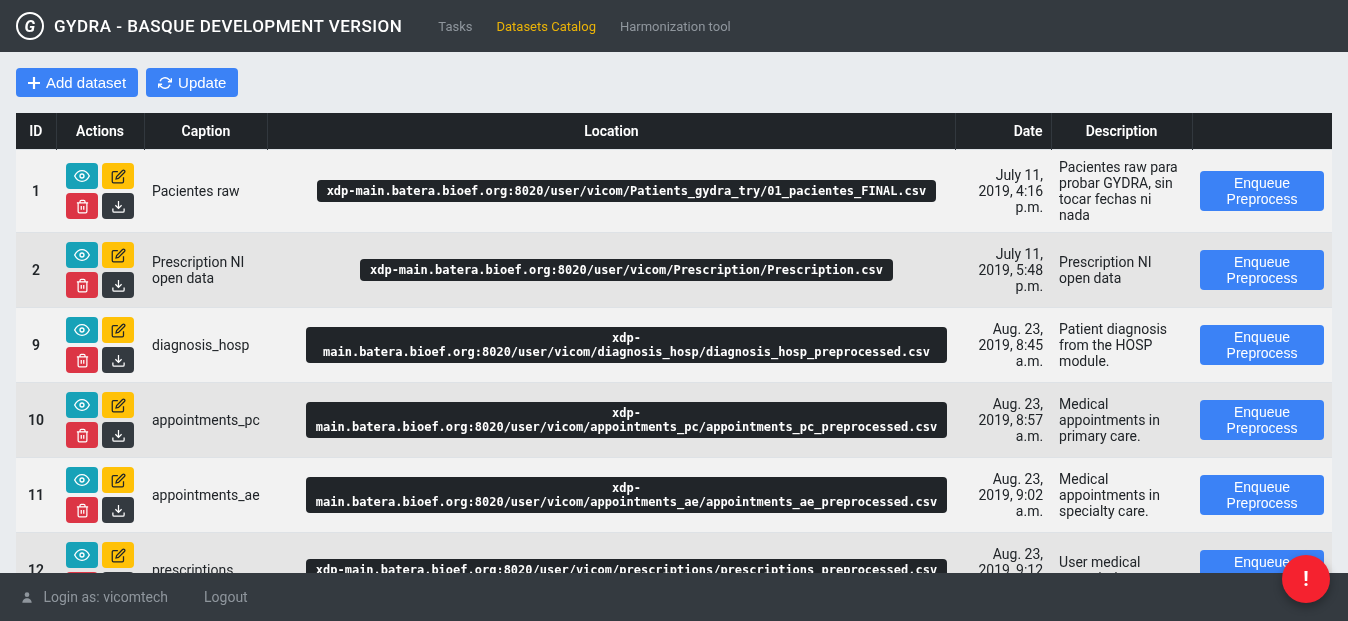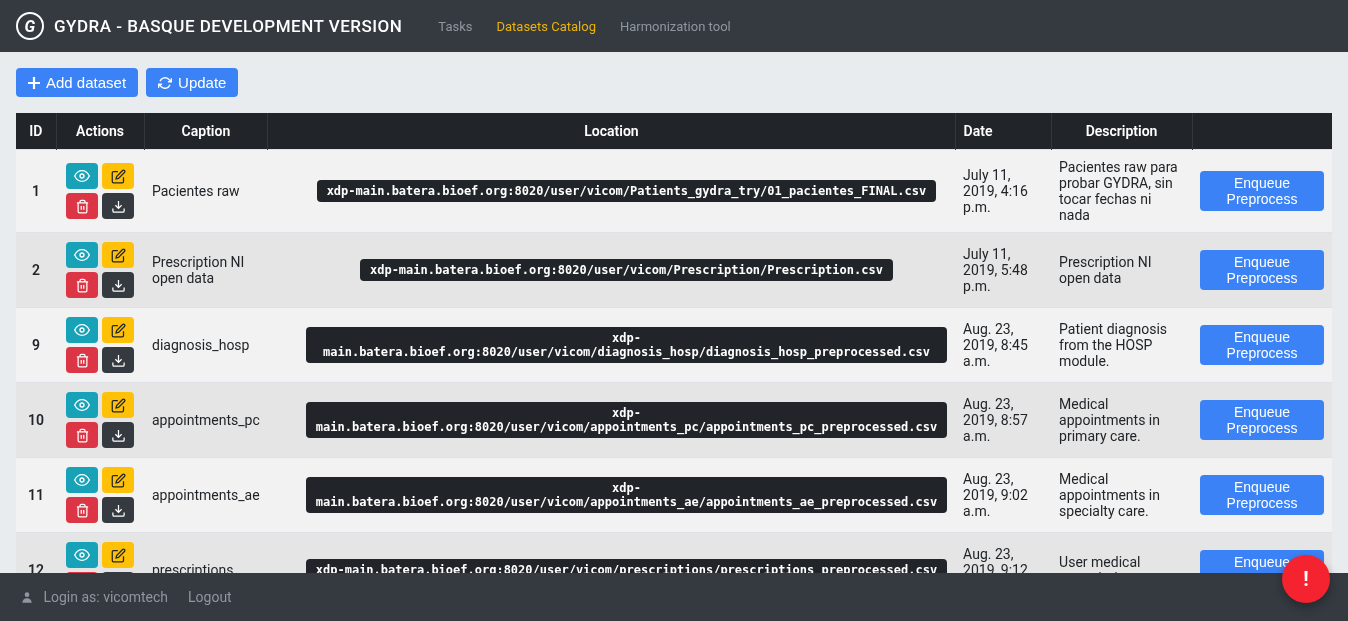--- a/index.html
+++ b/index.html
@@ -102,21 +102,21 @@
     tbody tr:nth-child(even) { background: #e5e5e5; }
     tbody td {
       padding: 9px 8px;
       border-top: 1px solid #dee2e6;
       vertical-align: middle;
     }
     .col-id { width: 40px; text-align: center; font-weight: 600;}
     .col-actions { width: 88px; }
     .col-caption { width: 110px; }
     .col-location { width: 580px; text-align: center;}
-    .col-date { width: 96px; text-align: left;}
+    .col-date { width: 96px; text-align: right;}
     .col-enqueue { width: 140px; text-align: center;}
     
     .action-grid {
       display: grid;
       grid-template-columns: 32px 32px;
       grid-template-rows: 26px 26px;
       gap: 4px;
       justify-content: center;
     }
     .action-btn {
@@ -150,21 +150,21 @@
       position: absolute;
       bottom: 0;
       left: 0;
       right: 0;
       height: 48px;
       background: #343a40;
       display: flex;
       align-items: center;
       padding: 0 20px;
       color: #8f969d;
-      gap: 20px;
+      gap: 36px;
     }
     .footer .user-icon { margin-right: 6px; }
     .footer-logout { cursor: pointer; }
 
     
     .fab {
       position: absolute;
       right: 18px;
       bottom: 18px;
       width: 48px;

